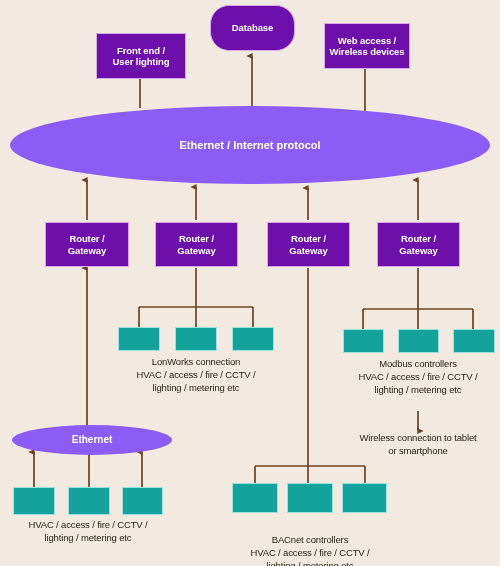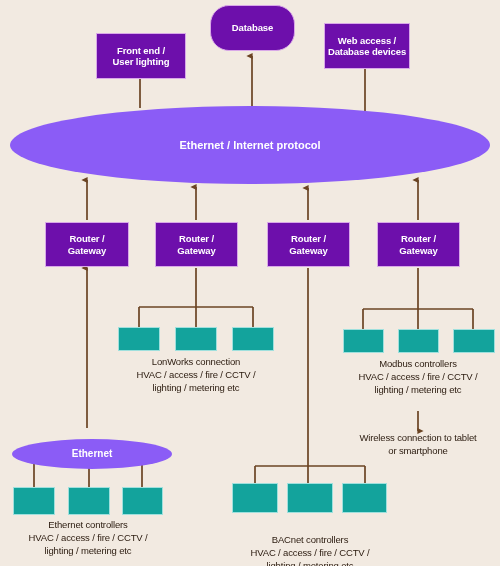--- a/index.html
+++ b/index.html
@@ -115,21 +115,21 @@
     </div>
   </div>
 
   <div class="node purple-box" style="left:210px; top:5px; width:85px; height:46px;border-radius:19px;">
     <span>Database</span>
   </div>
 
   <div class="node purple-box" style="left:324px; top:5px; width:86px; height:46px;margin-top:18px;">
     <div>
       <span>Web access /</span><br>
-      <span>Database devices</span>
+      <span>Wireless devices</span>
     </div>
   </div>
 
   <div class="node teal-ellipse" style="left:10px; top:106px; width:480px; height:78px; font-size:11px;">
     <span>Ethernet / Internet protocol</span>
   </div>
 
   <div class="node purple-box" style="left:45px; top:222px; width:84px; height:45px;">
     <div>
       <span>Router /</span><br>
@@ -176,30 +176,29 @@
     <div>Modbus controllers</div>
     <div>HVAC / access / fire / CCTV /</div>
     <div>lighting / metering etc</div>
   </div>
 
   <div class="caption" style="left:329px; top:432px; width:178px;">
     <div>Wireless connection to tablet</div>
     <div>or smartphone</div>
   </div>
 
-  <div class="node teal-ellipse" style="left:12px; top:439px; width:160px; height:30px; font-size:10px;">
+  <div class="node teal-ellipse" style="left:12px; top:425px; width:160px; height:30px; font-size:10px;">
     <span>Ethernet</span>
   </div>
 
   <div class="node teal-box" style="left:13px; top:487px; width:42px; height:28px;"></div>
   <div class="node teal-box" style="left:68px; top:487px; width:42px; height:28px;"></div>
   <div class="node teal-box" style="left:122px; top:487px; width:41px; height:28px;"></div>
 
   <div class="caption" style="left:0px; top:519px; width:176px;">
-    <div>Ethernet controllers</div>
     <div>HVAC / access / fire / CCTV /</div>
     <div>lighting / metering etc</div>
   </div>
 
   <div class="node teal-box" style="left:232px; top:483px; width:46px; height:30px;"></div>
   <div class="node teal-box" style="left:287px; top:483px; width:46px; height:30px;"></div>
   <div class="node teal-box" style="left:342px; top:483px; width:45px; height:30px;"></div>
 
   <div class="caption" style="left:222px; top:534px; width:176px;">
     <div>BACnet controllers</div>

